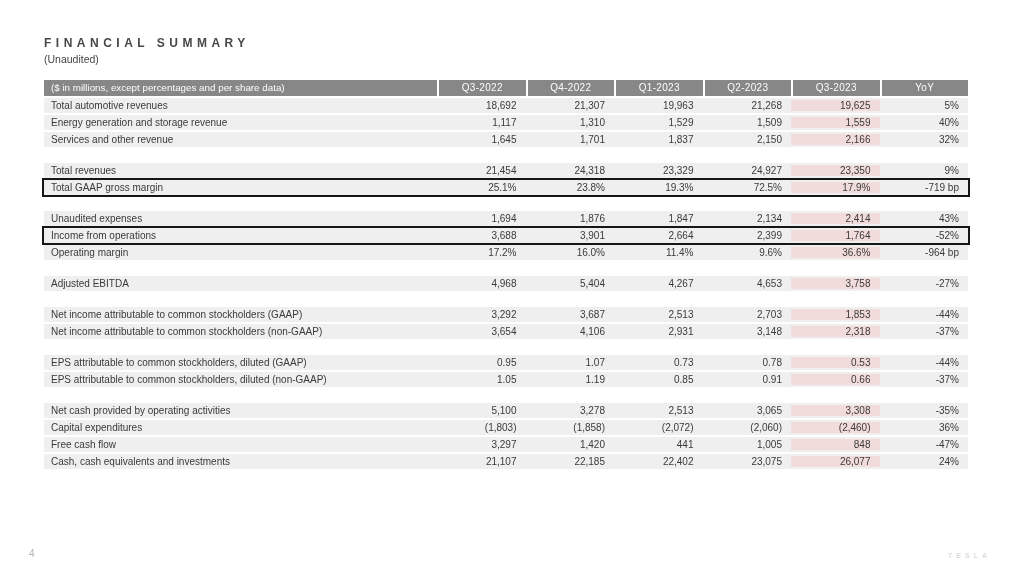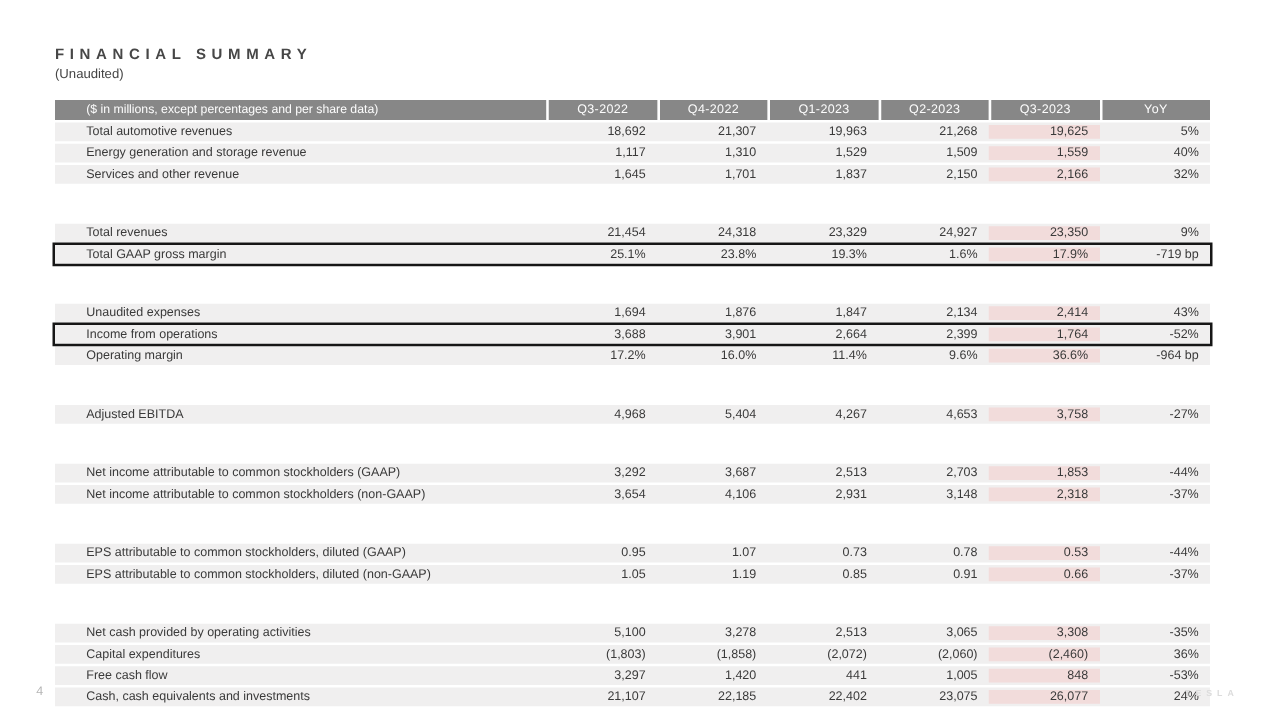--- a/index.html
+++ b/index.html
@@ -9,30 +9,30 @@
   .title-block{position:absolute;left:44px;top:36px;}
   .title{font-size:12px;font-weight:700;letter-spacing:4.5px;color:#474747;}
   .subtitle{font-size:10.5px;color:#454545;margin-top:3px;}
 
   .fin-table{position:absolute;left:44px;top:80px;width:924px;}
 
   .trow{display:flex;height:15px;align-items:center;margin-bottom:2px;font-size:10px;color:#3a3a3a;background:#f0efef;}
   .trow.header{background:none;height:16px;}
 
   .cell{box-sizing:border-box;overflow:hidden;white-space:nowrap;}
-  .cell.label{width:393px;padding-left:25px;text-align:left;}
+  .cell.label{width:393px;padding-left:7px;text-align:left;}
   .cell.num{width:88.5px;text-align:right;padding-right:9px;}
 
   .header .cell{background:#878787;color:#fdfdfd;height:16px;line-height:16px;}
   .header .cell.num{text-align:center;padding-right:0;border-left:2px solid #ffffff;font-size:10px;letter-spacing:0.3px;}
   .header .cell.label{font-size:9.8px;}
 
   .cell.num.hl{background:#f2dcdb;}
 
-  .section{margin-bottom:32px;}
+  .section{margin-bottom:16px;}
   .section:last-child{margin-bottom:0;}
 
   .trow.boxed{outline:2px solid #161616;outline-offset:0;position:relative;z-index:2;}
 
   .footer-pagenum{position:absolute;left:29px;bottom:18px;font-size:10px;color:#b5b5b5;}
   .footer-brand{position:absolute;right:33px;bottom:18px;font-size:7px;letter-spacing:4px;color:#dcdcdc;font-weight:700;}
 </style>
 </head>
 <body>
 
@@ -89,21 +89,21 @@
           <div class="cell num">23,329</div>
           <div class="cell num">24,927</div>
           <div class="cell num hl">23,350</div>
           <div class="cell num">9%</div>
         </div>
         <div class="trow boxed">
           <div class="cell label">Total GAAP gross margin</div>
           <div class="cell num">25.1%</div>
           <div class="cell num">23.8%</div>
           <div class="cell num">19.3%</div>
-          <div class="cell num">1.6%</div>
+          <div class="cell num">72.5%</div>
           <div class="cell num hl">17.9%</div>
           <div class="cell num">-719 bp</div>
         </div>
       </div>
       <div class="section">
         <div class="trow">
           <div class="cell label">Unaudited expenses</div>
           <div class="cell num">1,694</div>
           <div class="cell num">1,876</div>
           <div class="cell num">1,847</div>
@@ -200,21 +200,21 @@
           <div class="cell num hl">(2,460)</div>
           <div class="cell num">36%</div>
         </div>
         <div class="trow">
           <div class="cell label">Free cash flow</div>
           <div class="cell num">3,297</div>
           <div class="cell num">1,420</div>
           <div class="cell num">441</div>
           <div class="cell num">1,005</div>
           <div class="cell num hl">848</div>
-          <div class="cell num">-53%</div>
+          <div class="cell num">-47%</div>
         </div>
         <div class="trow">
           <div class="cell label">Cash, cash equivalents and investments</div>
           <div class="cell num">21,107</div>
           <div class="cell num">22,185</div>
           <div class="cell num">22,402</div>
           <div class="cell num">23,075</div>
           <div class="cell num hl">26,077</div>
           <div class="cell num">24%</div>
         </div>

